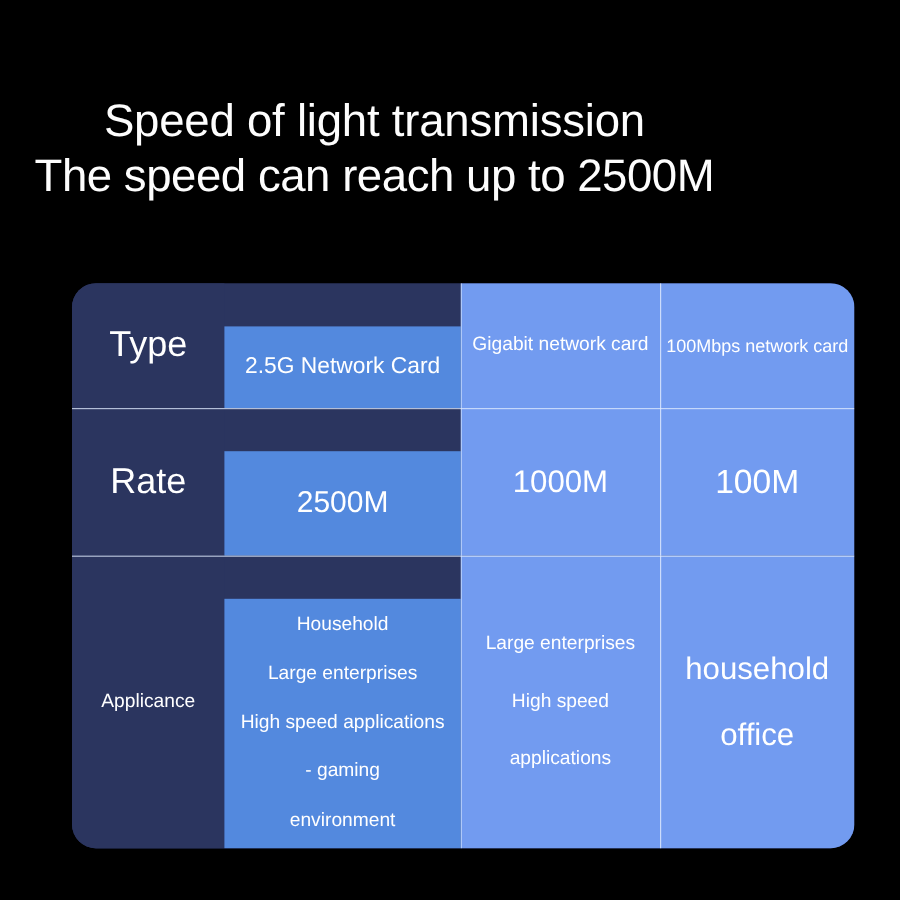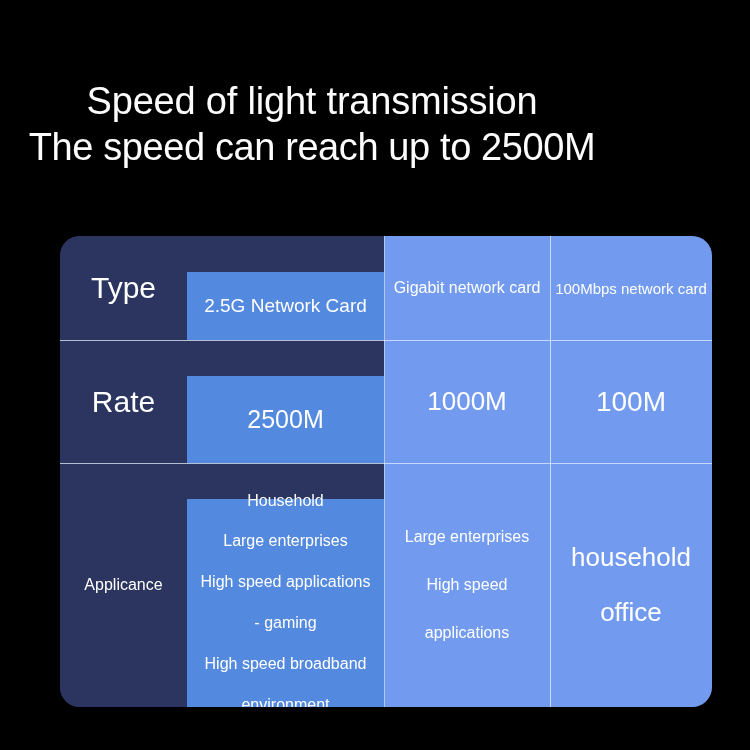--- a/index.html
+++ b/index.html
@@ -198,21 +198,20 @@
         <div class="cell c-label">
           <span class="t-rowlabel-sm">Applicance</span>
         </div>
 
         <div class="cell c-a">
           <div class="multiline t-app-a">
             <span>Household</span>
             <span>Large enterprises</span>
             <span>High speed applications</span>
             <span>- gaming</span>
-            <span>High speed broadband</span>
             <span>environment</span>
           </div>
         </div>
 
         <div class="cell c-b">
           <div class="multiline t-app-b">
             <span>Large enterprises</span>
             <span>High speed</span>
             <span>applications</span>
           </div>

